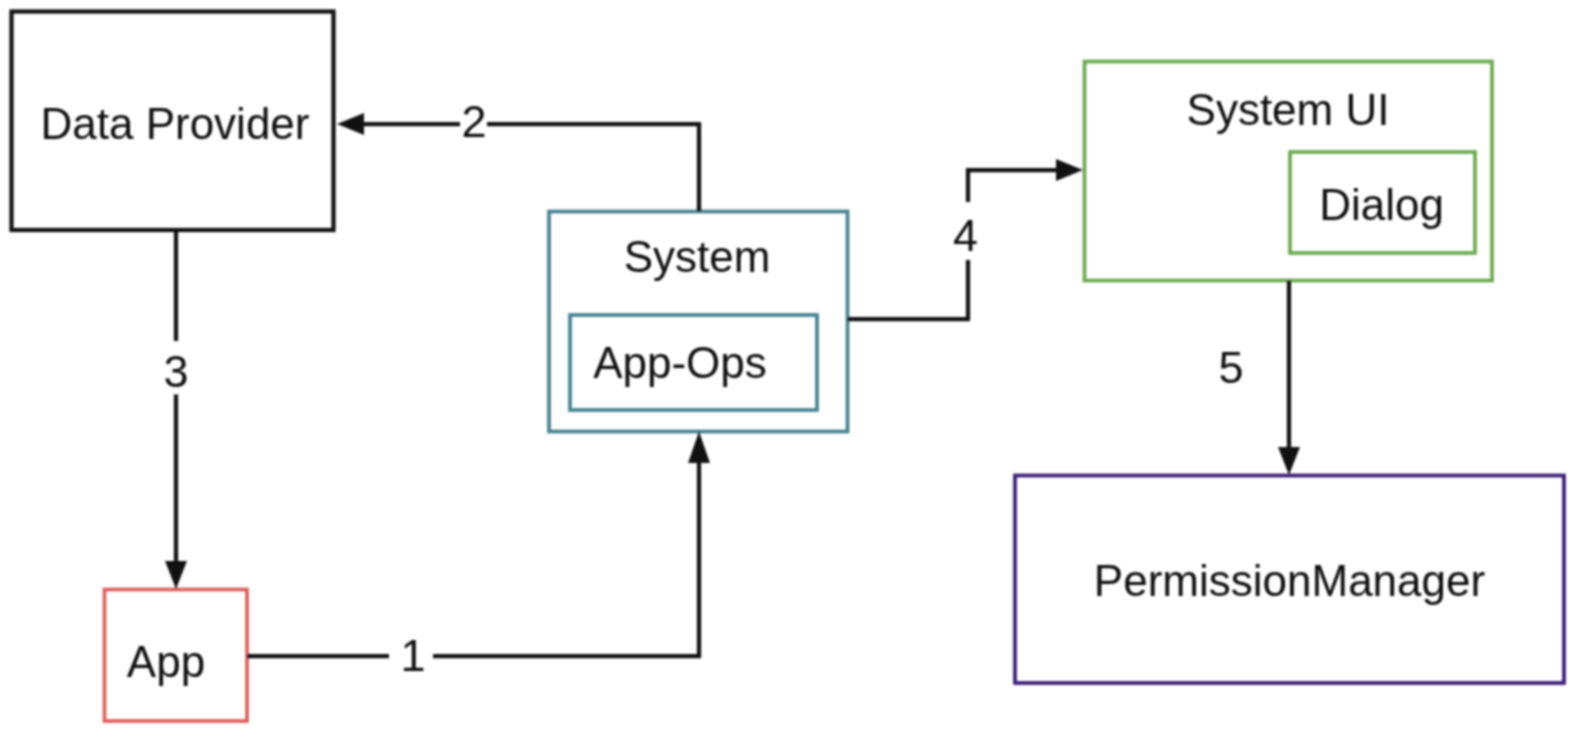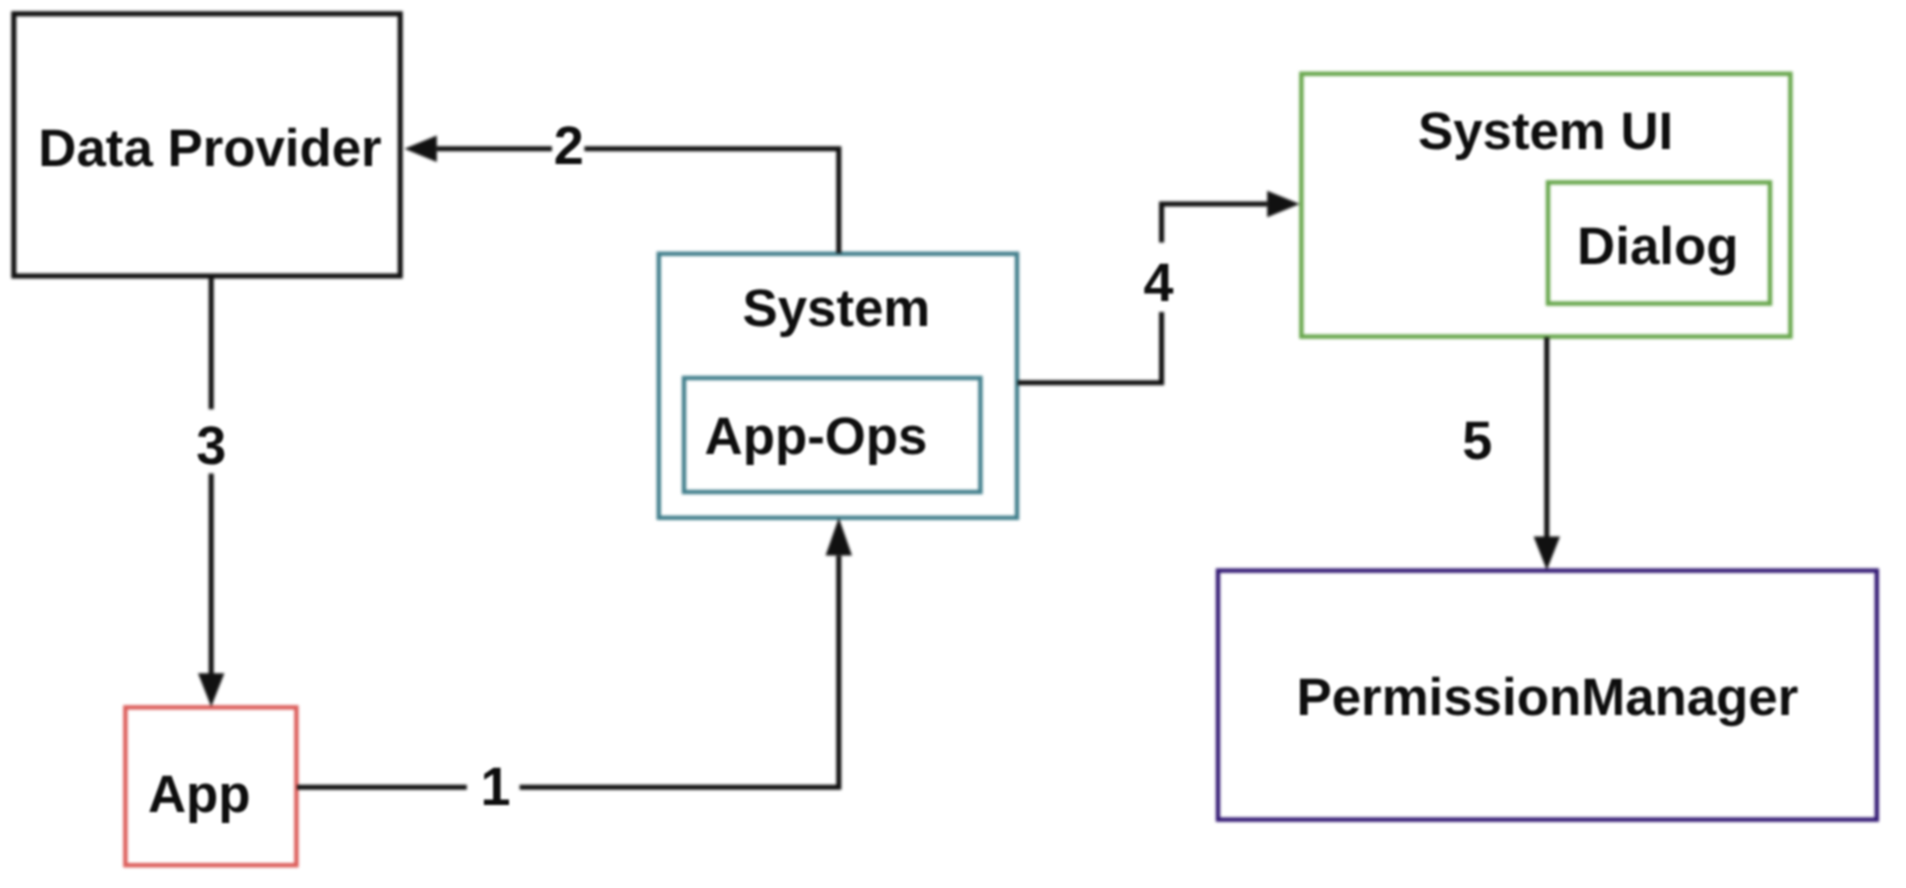--- a/index.html
+++ b/index.html
@@ -1,16 +1,16 @@
 <!DOCTYPE html>
 <html><head>
 <meta charset="utf-8">
 <style>
   html,body{margin:0;padding:0;background:#ffffff;}
-  #wrap{position:relative;width:1588px;height:726px;overflow:hidden;background:#fff;font-weight:bold;}
+  #wrap{position:relative;width:1588px;height:726px;overflow:hidden;background:#fff;}
   svg{display:block;}
   .shapes{filter:blur(1.15px);}
   .texts{filter:blur(0.8px);}
   text{font-family:"Liberation Sans",sans-serif;fill:#0e0e0e;}
 </style>
 </head>
 <body>
 <div id="wrap">
 <svg width="1588" height="740" viewBox="0 0 1588 740">
 <g class="shapes">

